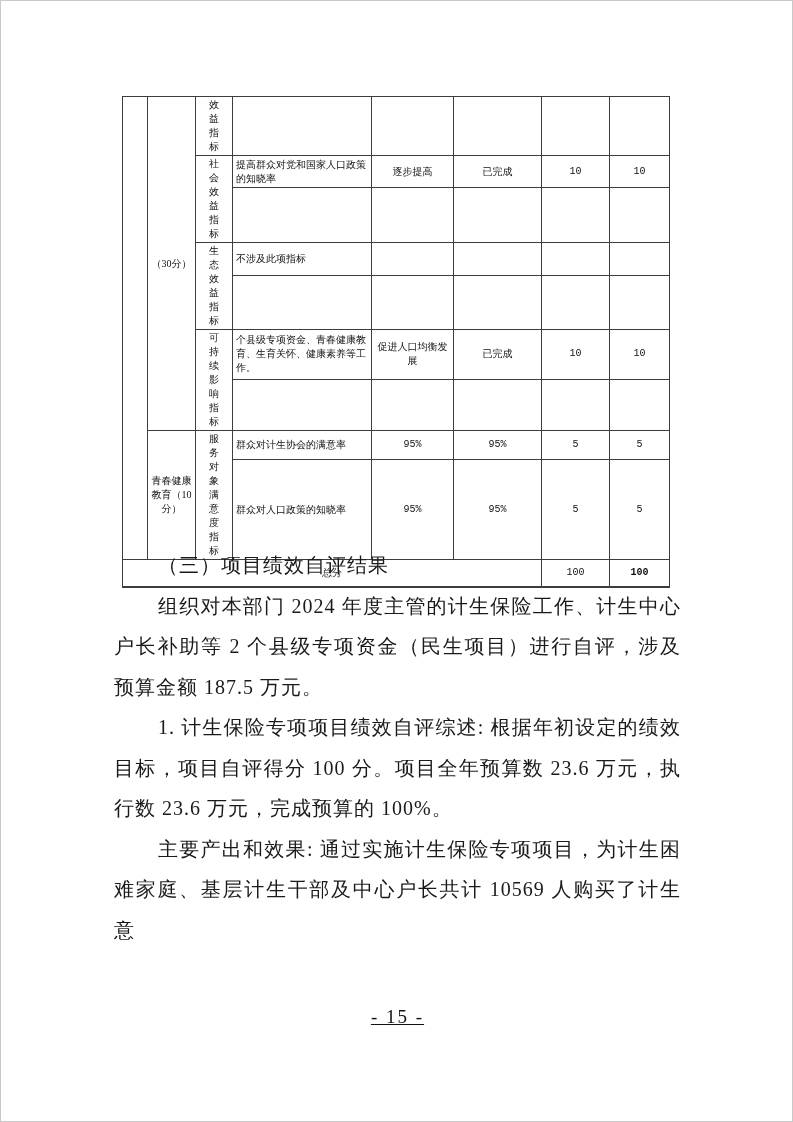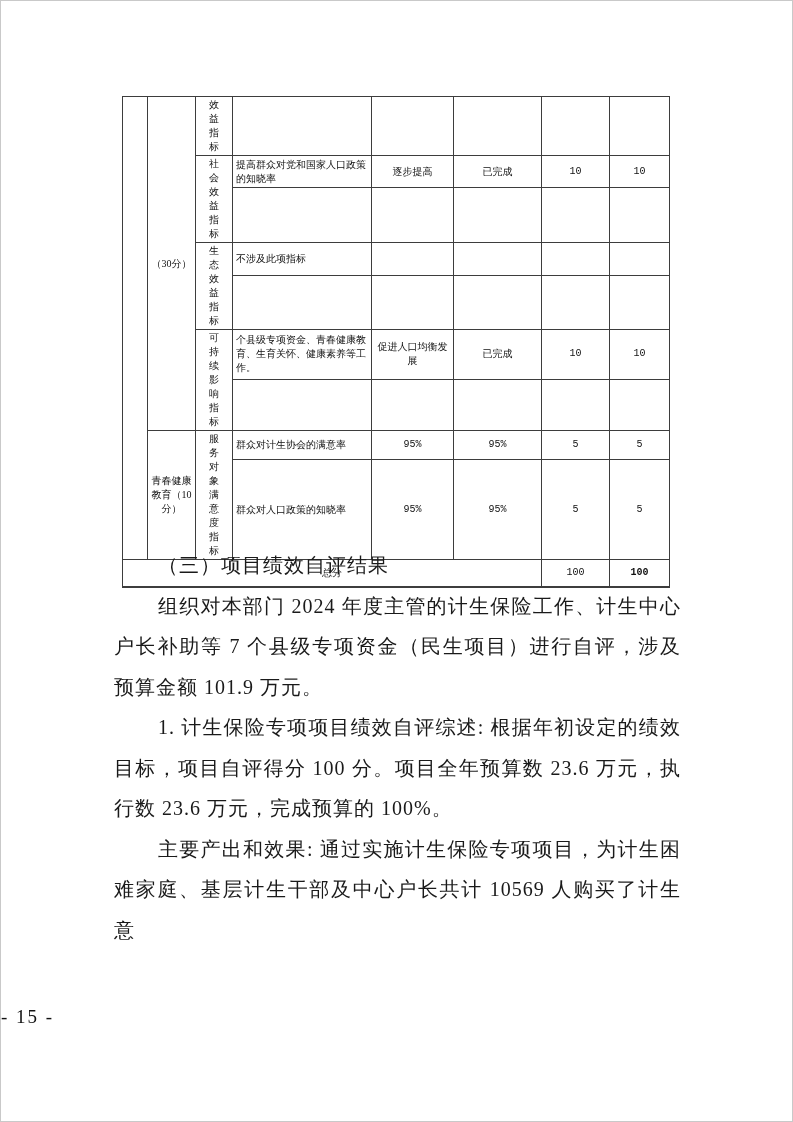--- a/index.html
+++ b/index.html
@@ -83,23 +83,25 @@
   .content p.heading {
     font-weight: normal;
   }
 
   
   .page-footer {
     position: absolute;
     left: 0;
     width: 793px;
     top: 1005px;
+    text-align: center;
     font-size: 19px;
     letter-spacing: 2px;
     color: #111;
+    text-decoration: underline;
   }
 </style>
 </head>
 <body>
 
 <div class="page">
 
   <div class="score-table-wrap">
     <table class="score-table">
       <colgroup>
@@ -198,20 +200,20 @@
         <td colspan="6" class="total-label">总分</td>
         <td class="cell-num">100</td>
         <td class="cell-num bold">100</td>
       </tr>
     </tbody>
       </table>
   </div>
 
   <div class="content">
     <p class="heading">（三）项目绩效自评结果</p>
-    <p>组织对本部门 2024 年度主管的计生保险工作、计生中心户长补助等 7 个县级专项资金（民生项目）进行自评，涉及预算金额 101.9 万元。</p>
+    <p>组织对本部门 2024 年度主管的计生保险工作、计生中心户长补助等 2 个县级专项资金（民生项目）进行自评，涉及预算金额 187.5 万元。</p>
     <p>1. 计生保险专项项目绩效自评综述: 根据年初设定的绩效目标，项目自评得分 100 分。项目全年预算数 23.6 万元，执行数 23.6 万元，完成预算的 100%。</p>
     <p>主要产出和效果: 通过实施计生保险专项项目，为计生困难家庭、基层计生干部及中心户长共计 10569 人购买了计生意</p>
   </div>
 
   <div class="page-footer">- 15 -</div>
 
 </div>
 
 </body></html>

